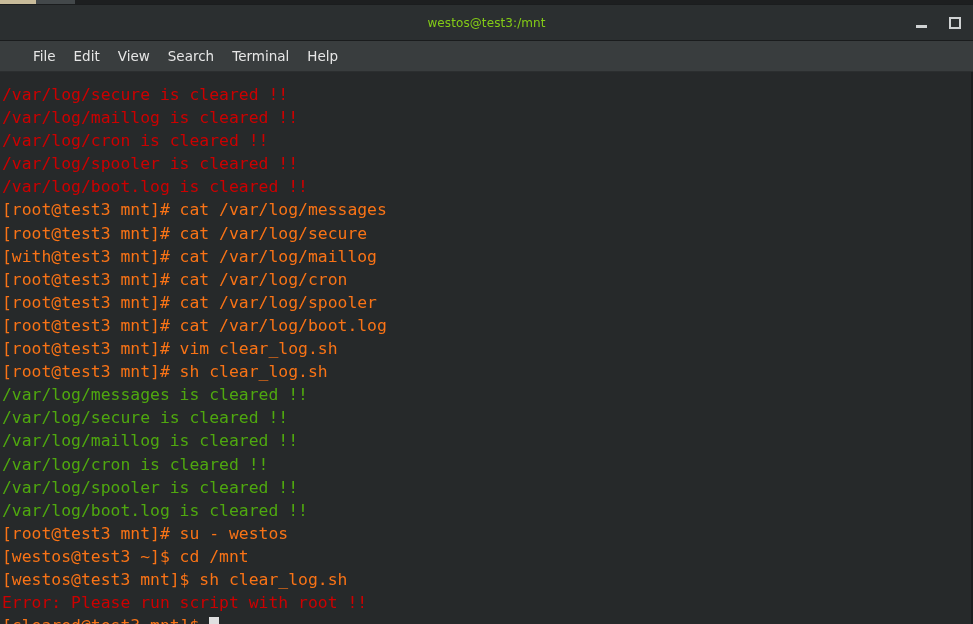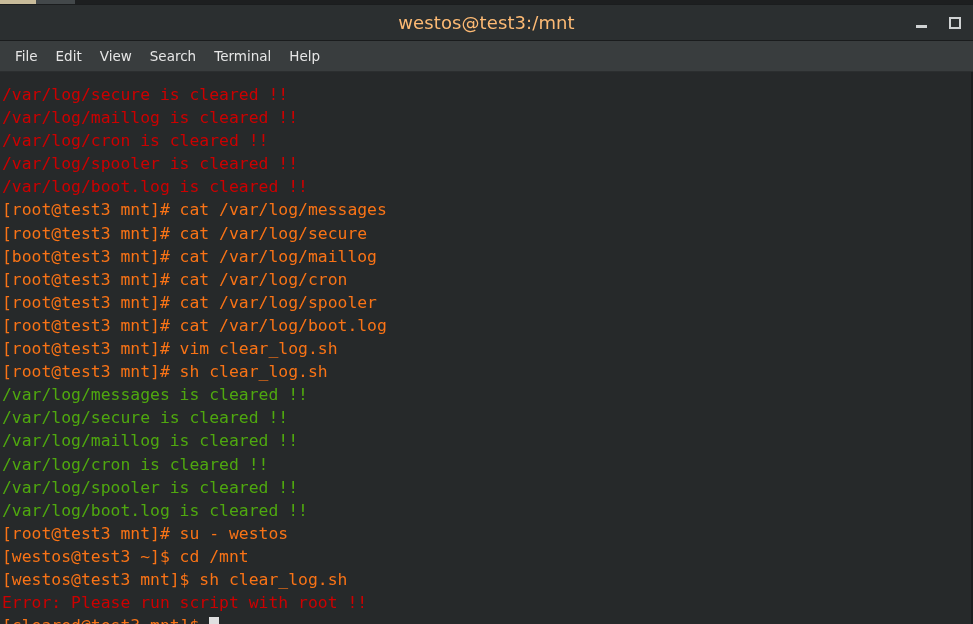--- a/index.html
+++ b/index.html
@@ -58,22 +58,22 @@
     height: 35px;
     min-height: 35px;
     background: #2b2f30;
     border-bottom: 1px solid #1a1c1d;
     display: flex;
     align-items: center;
     justify-content: center;
   }
   #window-title {
     font-family: "DejaVu Sans", sans-serif;
-    font-size: 18px;
-    color: #fdba74;
+    font-size: 12px;
+    color: #84cc16;
     letter-spacing: 0.1px;
     user-select: none;
   }
   .win-controls {
     position: absolute;
     right: 8px;
     top: 0;
     height: 35px;
     display: flex;
     align-items: center;
@@ -99,21 +99,21 @@
     box-sizing: border-box;
   }
 
   
   #menu-bar {
     height: 30px;
     min-height: 30px;
     background: #393d3e;
     display: flex;
     align-items: center;
-    padding-left: 6px;
+    padding-left: 24px;
     border-bottom: 1px solid #2b2e2f;
   }
   .menu-item {
     font-family: "DejaVu Sans", sans-serif;
     font-size: 13.5px;
     color: #e6e6e6;
     padding: 3px 9px;
     user-select: none;
     white-space: nowrap;
   }
@@ -182,21 +182,21 @@
 
   <div id="terminal-body">
     <div id="term-lines">
         <div class="term-line c-red">/var/log/secure is cleared !!</div>
         <div class="term-line c-red">/var/log/maillog is cleared !!</div>
         <div class="term-line c-red">/var/log/cron is cleared !!</div>
         <div class="term-line c-red">/var/log/spooler is cleared !!</div>
         <div class="term-line c-red">/var/log/boot.log is cleared !!</div>
         <div class="term-line c-white">[root@test3 mnt]# cat /var/log/messages</div>
         <div class="term-line c-white">[root@test3 mnt]# cat /var/log/secure</div>
-        <div class="term-line c-white">[boot@test3 mnt]# cat /var/log/maillog</div>
+        <div class="term-line c-white">[with@test3 mnt]# cat /var/log/maillog</div>
         <div class="term-line c-white">[root@test3 mnt]# cat /var/log/cron</div>
         <div class="term-line c-white">[root@test3 mnt]# cat /var/log/spooler</div>
         <div class="term-line c-white">[root@test3 mnt]# cat /var/log/boot.log</div>
         <div class="term-line c-white">[root@test3 mnt]# vim clear_log.sh</div>
         <div class="term-line c-white">[root@test3 mnt]# sh clear_log.sh</div>
         <div class="term-line c-green">/var/log/messages is cleared !!</div>
         <div class="term-line c-green">/var/log/secure is cleared !!</div>
         <div class="term-line c-green">/var/log/maillog is cleared !!</div>
         <div class="term-line c-green">/var/log/cron is cleared !!</div>
         <div class="term-line c-green">/var/log/spooler is cleared !!</div>

